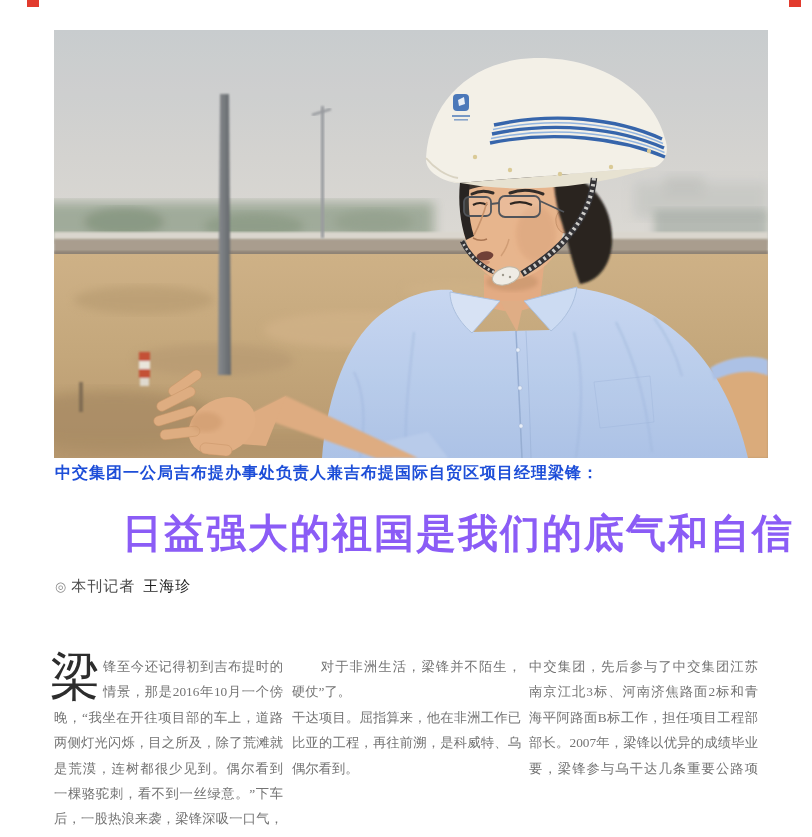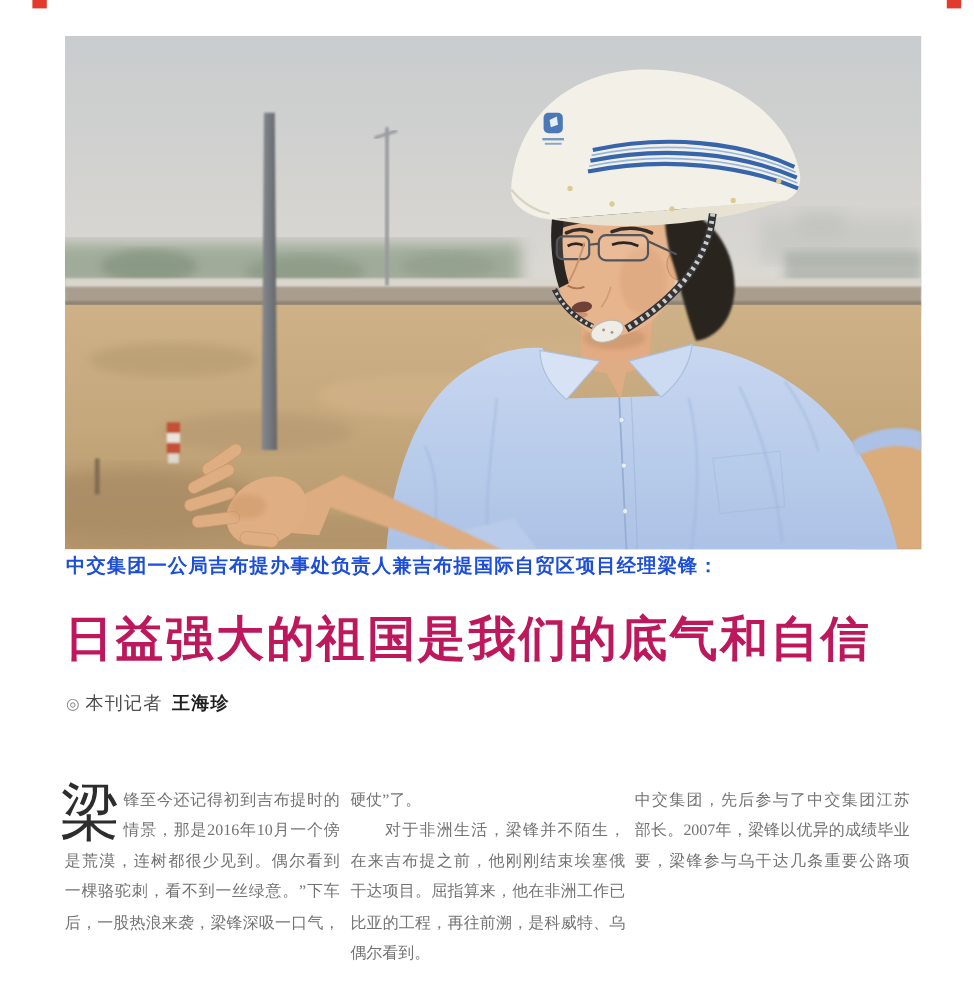--- a/index.html
+++ b/index.html
@@ -15,21 +15,21 @@
             font-family:"Liberation Sans", sans-serif; font-weight:bold;
             font-size:16px; line-height:26px; color:#1d4ed8; letter-spacing:1px; }
 
   #headline { position:absolute; left:54px; top:509px; width:740px;
               font-family:"Liberation Sans", sans-serif; font-weight:bold;
               font-size:40px; line-height:48px; letter-spacing:2px; }
 
   #byline { position:absolute; left:55px; top:577px; font-size:15px; color:#4c4c4c;
             font-family:"Liberation Sans", sans-serif; letter-spacing:1px; }
   #byline .marker { color:#8a8a8a; margin-right:4px; font-size:13px; }
-  #byline .name { font-weight:bold; color:#1e1e1e; margin-left:8px; }
+  #byline .name { font-weight:normal; color:#1e1e1e; margin-left:8px; }
 
   .body-col { position:absolute; top:654px; height:180px; color:#737373; }
   .bline { width:100%; height:25.4px; line-height:25.4px; font-size:13.3px;
            text-align:justify; text-align-last:justify; white-space:nowrap;
            overflow:visible; }
   .bline.short { text-align-last:left; }
   .bline.dropgap { padding-left:49px; }
 
   #drop-cap { position:absolute; left:50px; top:651px; font-size:50px; line-height:52px;
               color:#2d2d2d; font-weight:normal; }
@@ -240,41 +240,44 @@
           <circle cx="449" cy="245" r="1.2" fill="#9a9488"></circle>
           <circle cx="456" cy="247" r="1.2" fill="#9a9488"></circle>
         </g>
       </g>
 
       <rect x="0" y="0" width="714" height="428" fill="#ffffff" opacity="0.04"></rect>
     </svg>
   </div>
 
   <div id="kicker">中交集团一公局吉布提办事处负责人兼吉布提国际自贸区项目经理梁锋：</div>
-  <div id="headline" style="color: #be185d;">日益强大的祖国是我们的底气和自信</div>
+  <div id="headline" style="color: #8b5cf6; text-align: right;">日益强大的祖国是我们的底气和自信</div>
 
   <div id="byline">
     <span class="marker">◎</span><span>本刊记者</span><span class="name">王海珍</span>
   </div>
 
   <div id="drop-cap">梁</div>
   <div id="col1" class="body-col" style="left: 54px; width: 229px;">
       <div class="bline dropgap">锋至今还记得初到吉布提时的</div>
       <div class="bline dropgap">情景，那是2016年10月一个傍</div>
+      <div class="bline">晚，“我坐在开往项目部的车上，道路</div>
+      <div class="bline">两侧灯光闪烁，目之所及，除了荒滩就</div>
       <div class="bline">是荒漠，连树都很少见到。偶尔看到</div>
       <div class="bline">一棵骆驼刺，看不到一丝绿意。”下车</div>
       <div class="bline">后，一股热浪来袭，梁锋深吸一口气，</div>
     </div>
   <div id="col2" class="body-col" style="left: 292px; width: 229px;">
+      <div class="bline">　　对于非洲生活，梁锋并不陌生，</div>
       <div class="bline short">硬仗”了。</div>
-      <div class="bline">　　对于非洲生活，梁锋并不陌生，</div>
-      <div class="bline">在来吉布提之前，他刚刚结束埃塞俄</div>
       <div class="bline">干达项目。屈指算来，他在非洲工作已</div>
       <div class="bline">比亚的工程，再往前溯，是科威特、乌</div>
       <div class="bline short">偶尔看到。</div>
     </div>
   <div id="col3" class="body-col" style="left: 529px; width: 229px;">
       <div class="bline">中交集团，先后参与了中交集团江苏</div>
+      <div class="bline">南京江北3标、河南济焦路面2标和青</div>
+      <div class="bline">海平阿路面B标工作，担任项目工程部</div>
       <div class="bline">部长。2007年，梁锋以优异的成绩毕业</div>
       <div class="bline">要，梁锋参与乌干达几条重要公路项</div>
     </div>
 
 </div>
 
 </body></html>

